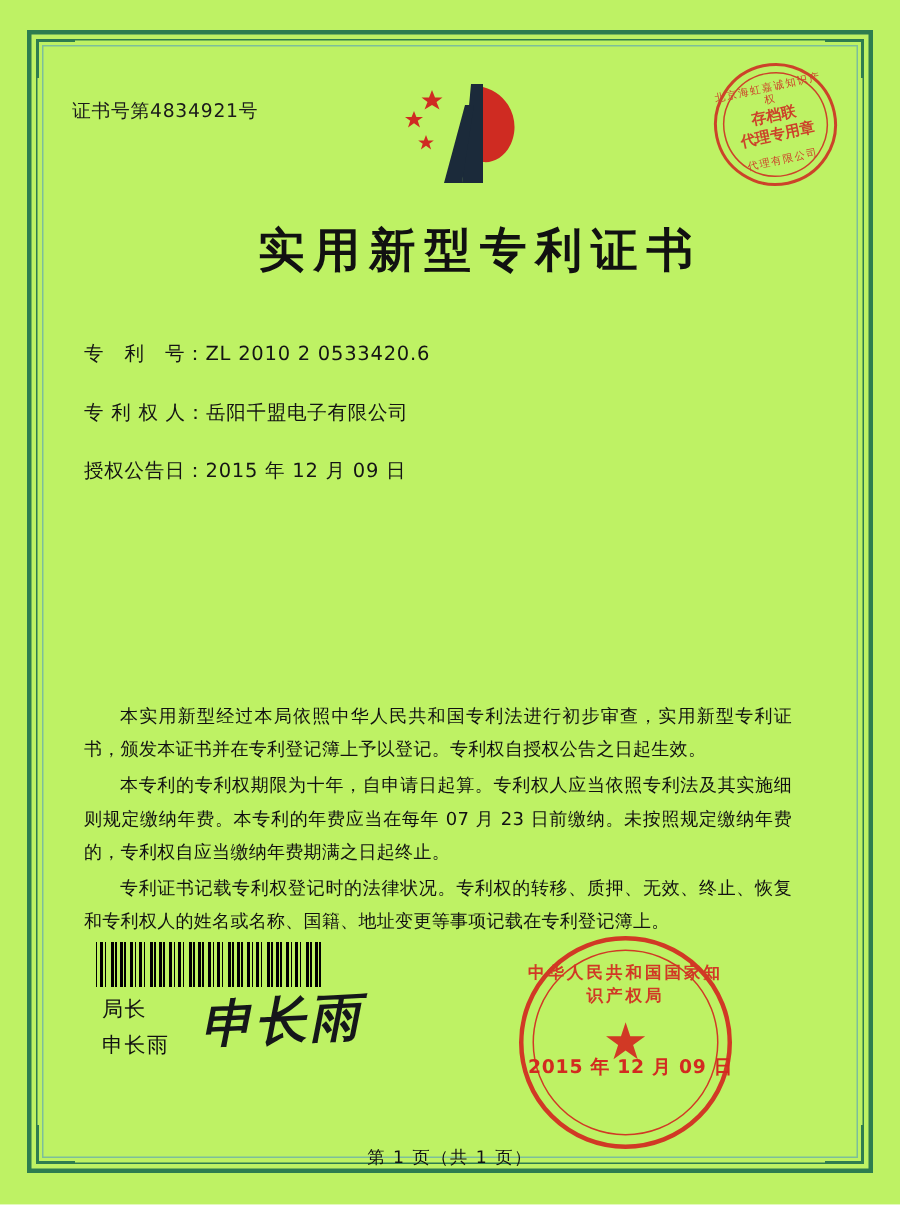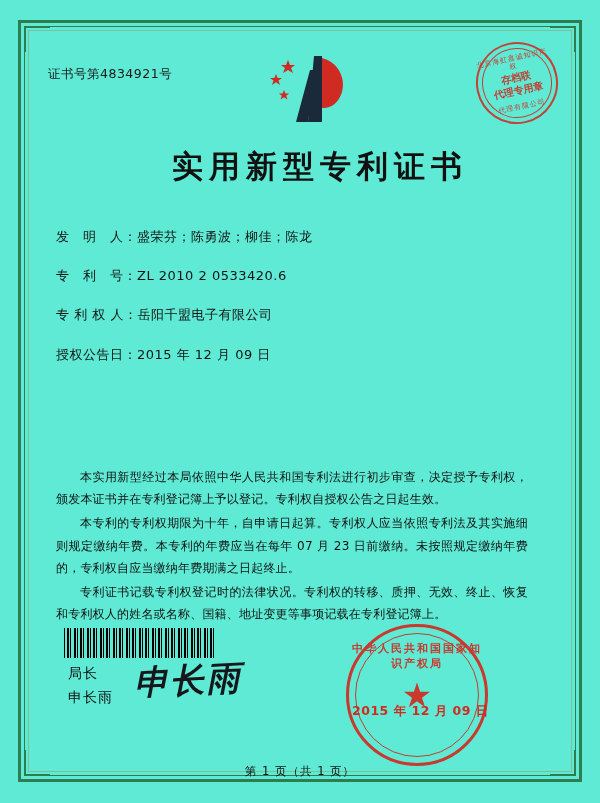--- a/index.html
+++ b/index.html
@@ -7,21 +7,21 @@
     padding: 0;
     background: #ffffff;
   }
   body {
     font-family: "DejaVu Sans", "Liberation Sans", sans-serif;
   }
   .page {
     position: relative;
     width: 600px;
     height: 803px;
-    background: #5eead4;
+    background: #bef264;
     overflow: hidden;
   }
   
   .border-outer {
     position: absolute;
     left: 18px;
     top: 20px;
     width: 564px;
     height: 762px;
     border: 3px solid #2e7d4f;
@@ -287,35 +287,32 @@
     <path d="M70,6 C86,10 94,26 90,40 C87,51 78,57 70,56 Z" fill="#cf2b22"></path>
     <polygon points="36,8 38,13 43,13 39,16 41,21 36,18 31,21 33,16 29,13 34,13" fill="#cf2b22"></polygon>
     <polygon points="24,22 25.6,26 30,26 26.5,28.5 28,33 24,30.2 20,33 21.5,28.5 18,26 22.4,26" fill="#cf2b22"></polygon>
     <polygon points="32,38 33.4,41.6 37.2,41.6 34.2,43.8 35.4,47.6 32,45.2 28.6,47.6 29.8,43.8 26.8,41.6 30.6,41.6" fill="#cf2b22"></polygon>
   </svg>
 
   <div class="title">实用新型专利证书</div>
 
   <div class="fields">
     <div class="field-row">
-      <span class="field-label">发　明　人：</span><span class="field-value">盛荣芬；陈勇波；柳佳；陈龙</span>
-    </div>
-    <div class="field-row">
       <span class="field-label">专　利　号：</span><span class="field-value">ZL 2010 2 0533420.6</span>
     </div>
     <div class="field-row">
       <span class="field-label">专 利 权 人：</span><span class="field-value">岳阳千盟电子有限公司</span>
     </div>
     <div class="field-row">
       <span class="field-label">授权公告日：</span><span class="field-value">2015 年 12 月 09 日</span>
     </div>
   </div>
 
   <div class="body-text">
-    <p>本实用新型经过本局依照中华人民共和国专利法进行初步审查，决定授予专利权，颁发本证书并在专利登记簿上予以登记。专利权自授权公告之日起生效。</p>
+    <p>本实用新型经过本局依照中华人民共和国专利法进行初步审查，实用新型专利证书，颁发本证书并在专利登记簿上予以登记。专利权自授权公告之日起生效。</p>
     <p>本专利的专利权期限为十年，自申请日起算。专利权人应当依照专利法及其实施细则规定缴纳年费。本专利的年费应当在每年 07 月 23 日前缴纳。未按照规定缴纳年费的，专利权自应当缴纳年费期满之日起终止。</p>
     <p>专利证书记载专利权登记时的法律状况。专利权的转移、质押、无效、终止、恢复和专利权人的姓名或名称、国籍、地址变更等事项记载在专利登记簿上。</p>
   </div>
 
   <div class="barcode"></div>
 
   <div class="signature-block">
     <div>局长</div>
     <div>申长雨</div>
   </div>

